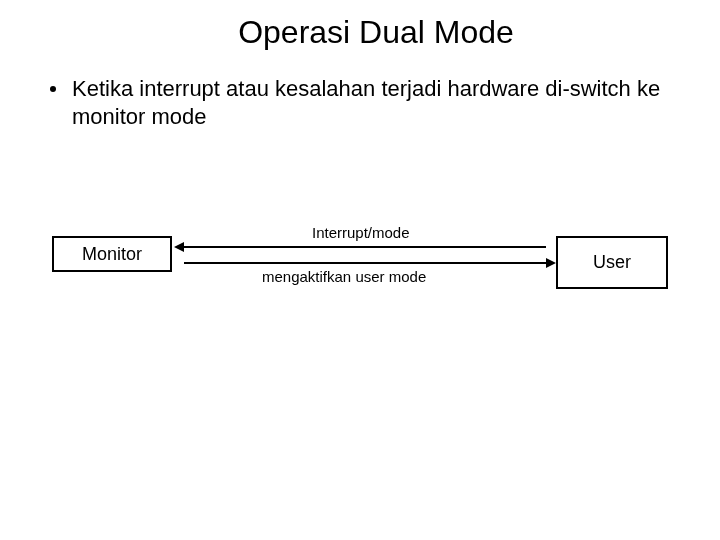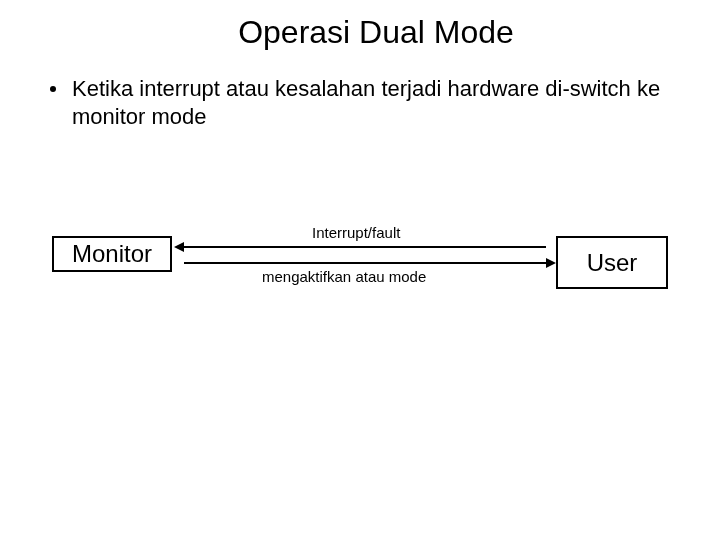--- a/index.html
+++ b/index.html
@@ -43,21 +43,21 @@
     position: absolute;
     left: 52px;
     top: 220px;
     width: 616px;
     height: 80px;
   }
   .box {
     position: absolute;
     border: 2px solid #000;
     background: #fff;
-    font-size: 24px;
+    font-size: 18px;
     display: flex;
     align-items: center;
     justify-content: center;
     padding: 4px 8px;
   }
   .box-monitor {
     left: 0;
     top: 16px;
     width: 120px;
     height: 36px;
@@ -110,15 +110,15 @@
 <div class="diagram">
   <div class="box box-monitor">Monitor</div>
   <div class="box box-user">User</div>
 
   <div class="arrow-line line-top"></div>
   <div class="arrowhead ah-left ah-top-l"></div>
 
   <div class="arrow-line line-bot"></div>
   <div class="arrowhead ah-right ah-bot-r"></div>
 
-  <div class="arrow-label lbl-top">Interrupt/fault</div>
-  <div class="arrow-label lbl-bot">mengaktifkan atau mode</div>
+  <div class="arrow-label lbl-top">Interrupt/mode</div>
+  <div class="arrow-label lbl-bot">mengaktifkan user mode</div>
 </div>
 
 </body></html>

